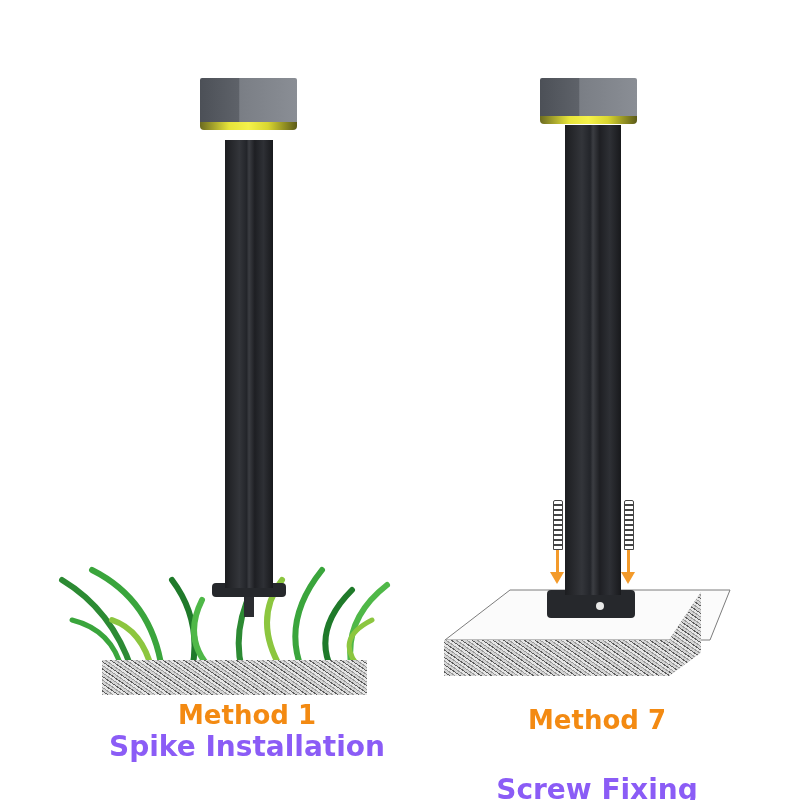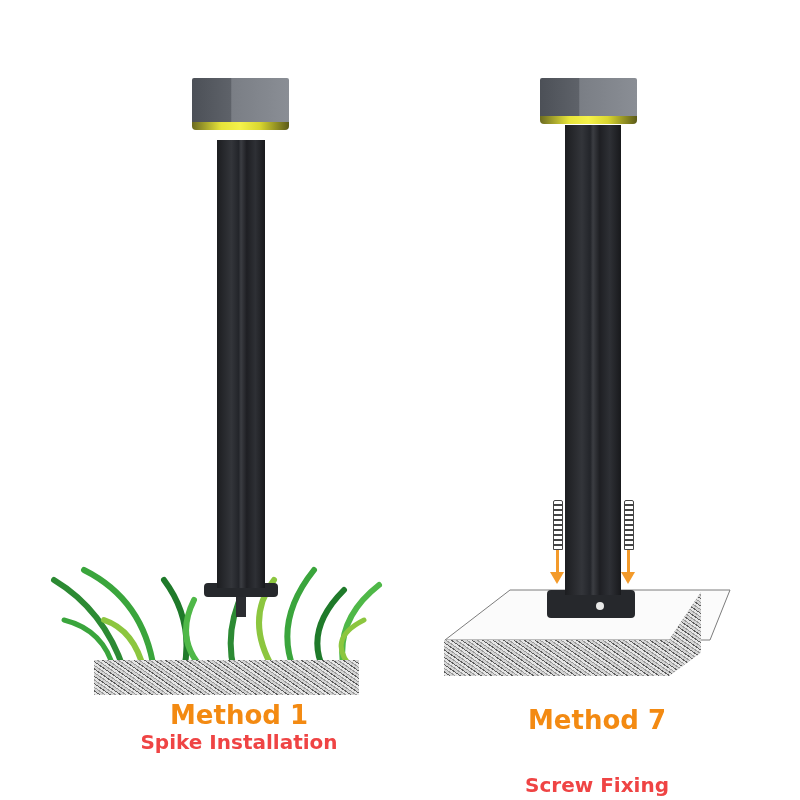--- a/index.html
+++ b/index.html
@@ -1,28 +1,28 @@
 <!DOCTYPE html>
 <html><head>
 <meta charset="utf-8">
 <style>
   html,body{margin:0;padding:0;background:#ffffff;}
   body{width:800px;height:800px;position:relative;overflow:hidden;font-family:"DejaVu Sans","Liberation Sans",sans-serif;}
   .panel{position:absolute;top:0;width:400px;height:800px;}
-  #left{left:4px;} #right{left:400px;}
+  #left{left:12px;} #right{left:400px;}
   .pole{position:absolute;background:linear-gradient(90deg,#1c1d20 0%,#33353a 30%,#23252a 45%,#3b3d42 50%,#1e1f23 62%,#2e3035 80%,#18191c 100%);}
   .head{position:absolute;background:linear-gradient(90deg,#4c5057 0%,#5e6269 40%,#7a7e85 41%,#8a8e95 100%);border-radius:2px;}
   .glow{position:absolute;height:8px;background:linear-gradient(90deg,#6b6a20,#e7e43a 30%,#f5f24a 50%,#d9d630 70%,#5b5a18);border-radius:0 0 4px 4px;}
   .base{position:absolute;background:#26282c;border-radius:4px;}
   .spike{position:absolute;background:#2b2d31;}
   .gravel{position:absolute;background:
     repeating-linear-gradient(35deg,#9a9a9a 0 1px,#e6e6e6 1px 3px,#5c5c5c 3px 4px,#d4d4d4 4px 6px),
     #cfcfcf;}
   .label-orange{position:absolute;width:400px;text-align:center;color:#f38a12;font-weight:bold;font-size:26px;}
-  .label-black{position:absolute;width:400px;text-align:center;color:#ef4444;font-weight:bold;font-size:20px;}
+  .label-black{position:absolute;width:400px;text-align:center;color:#8b5cf6;font-weight:bold;font-size:28px;}
   .arrow{position:absolute;width:3px;background:#f39a2a;}
   .arrowhead{position:absolute;width:0;height:0;border-left:7px solid transparent;border-right:7px solid transparent;border-top:12px solid #f39a2a;}
   .screw{position:absolute;width:8px;height:48px;background:repeating-linear-gradient(0deg,#fff 0 3px,#444 3px 5px);border:1px solid #444;border-radius:2px 2px 0 0;}
 </style>
 </head>
 <body>
 
 <div class="panel" id="left">
   <svg style="position:absolute;left:40px;top:560px" width="340" height="110" viewBox="0 0 340 110">
     <g fill="none" stroke-linecap="round">

